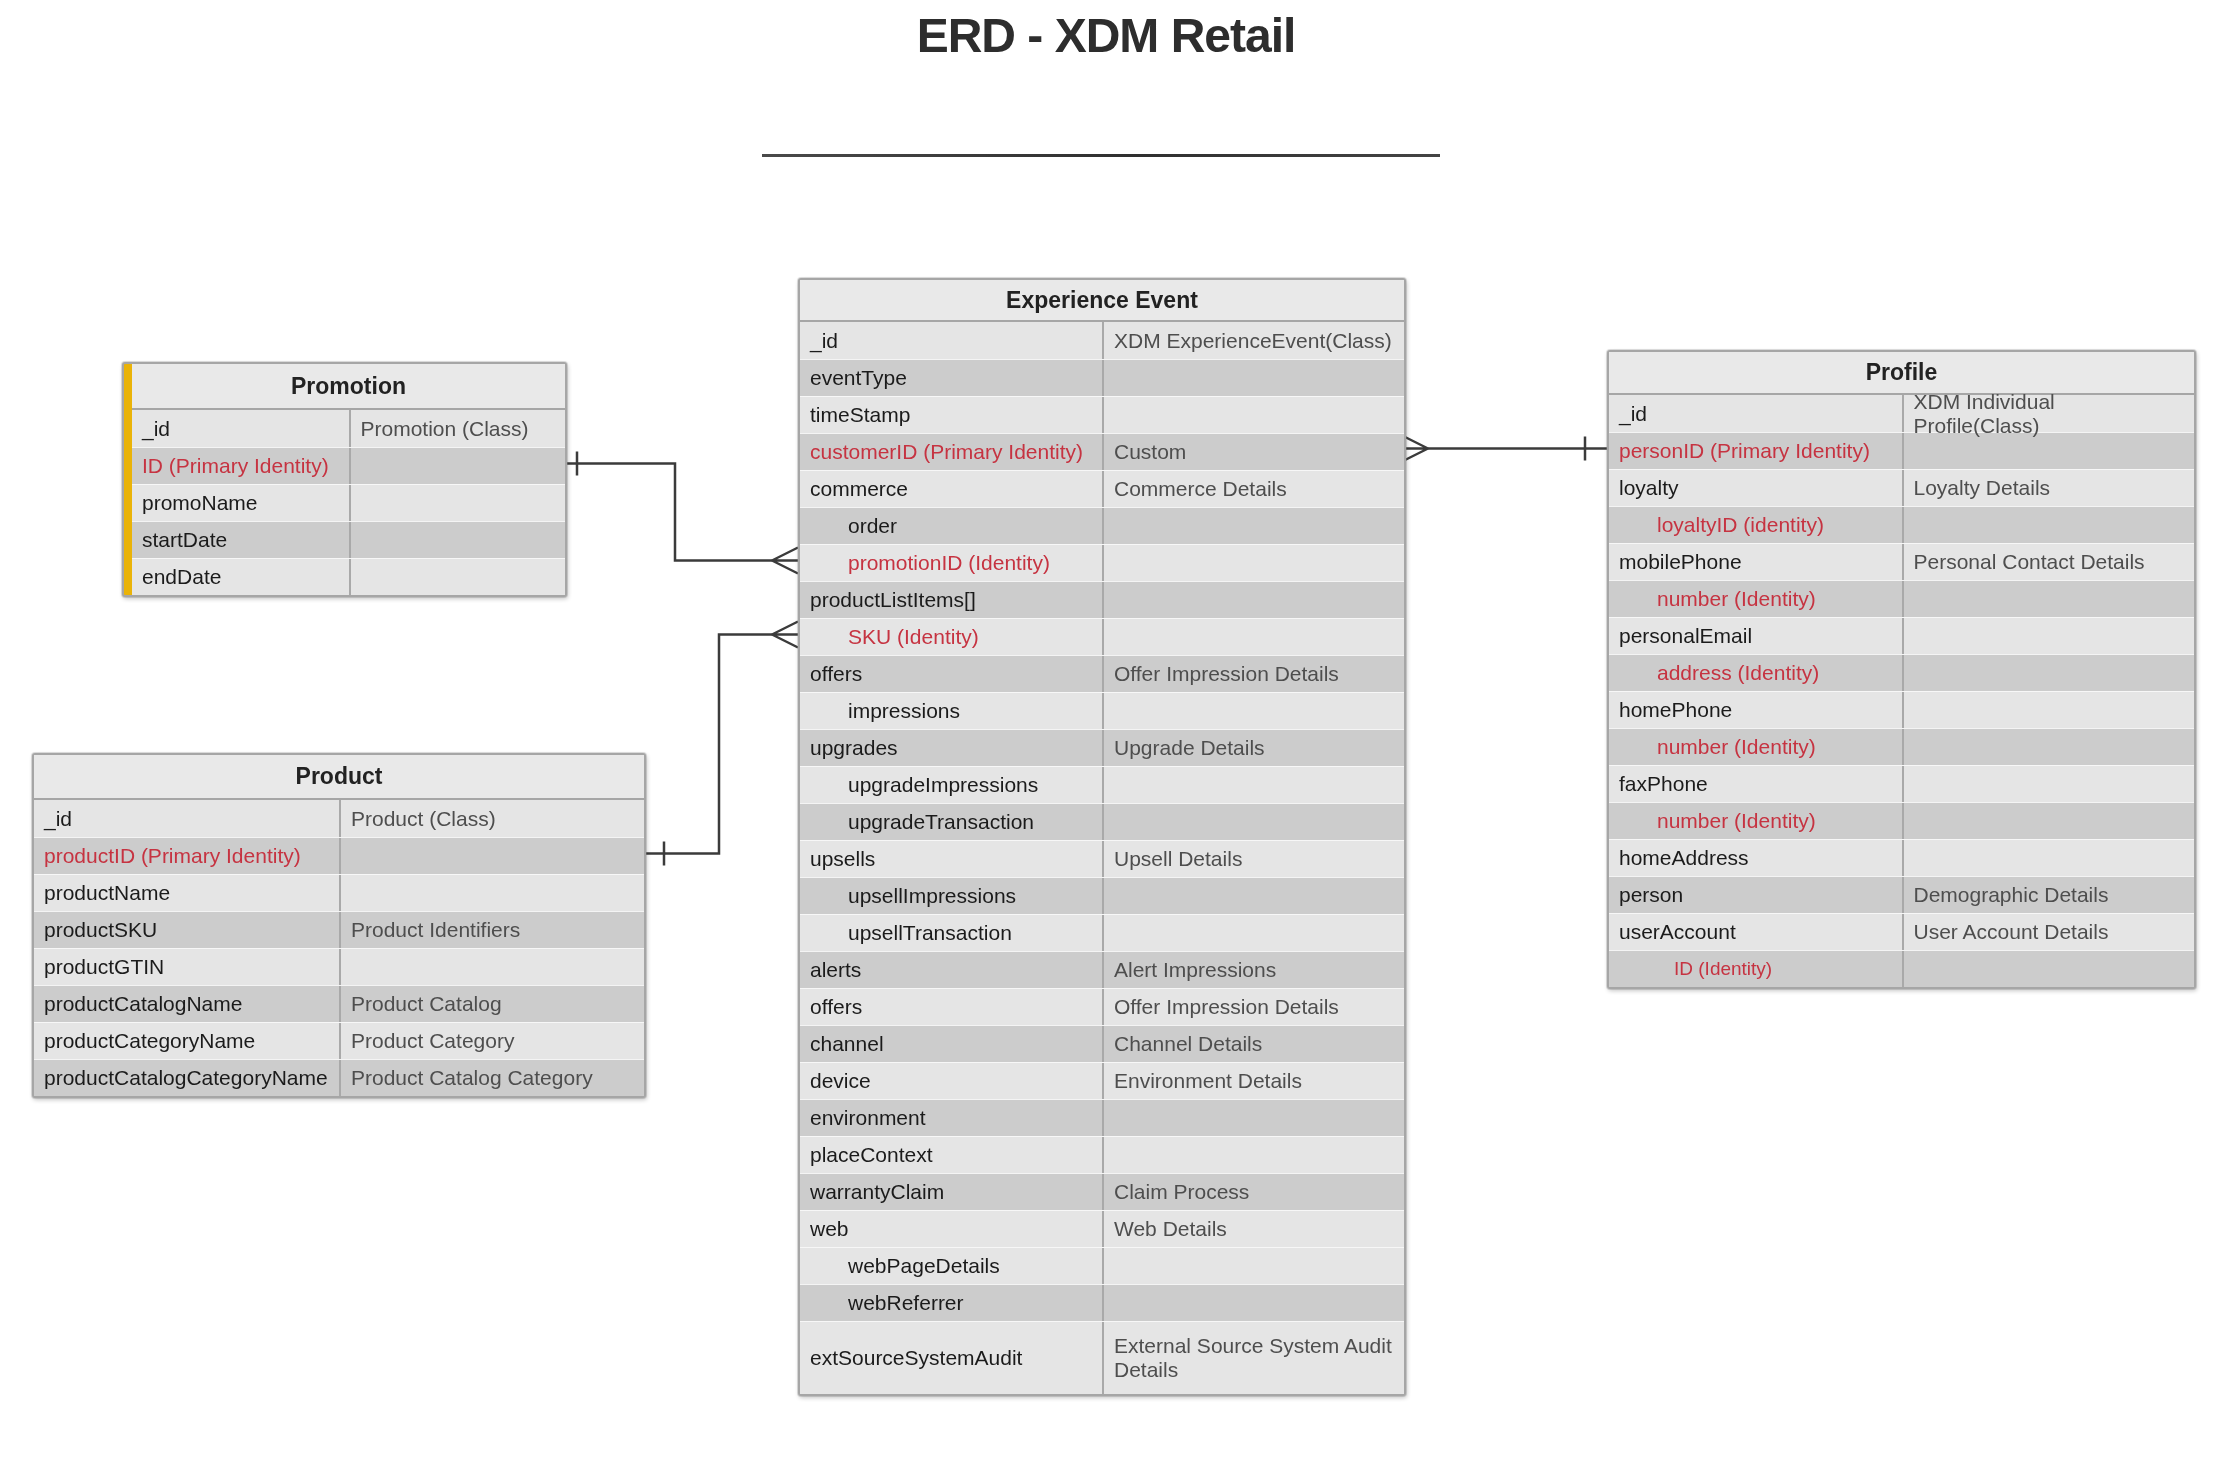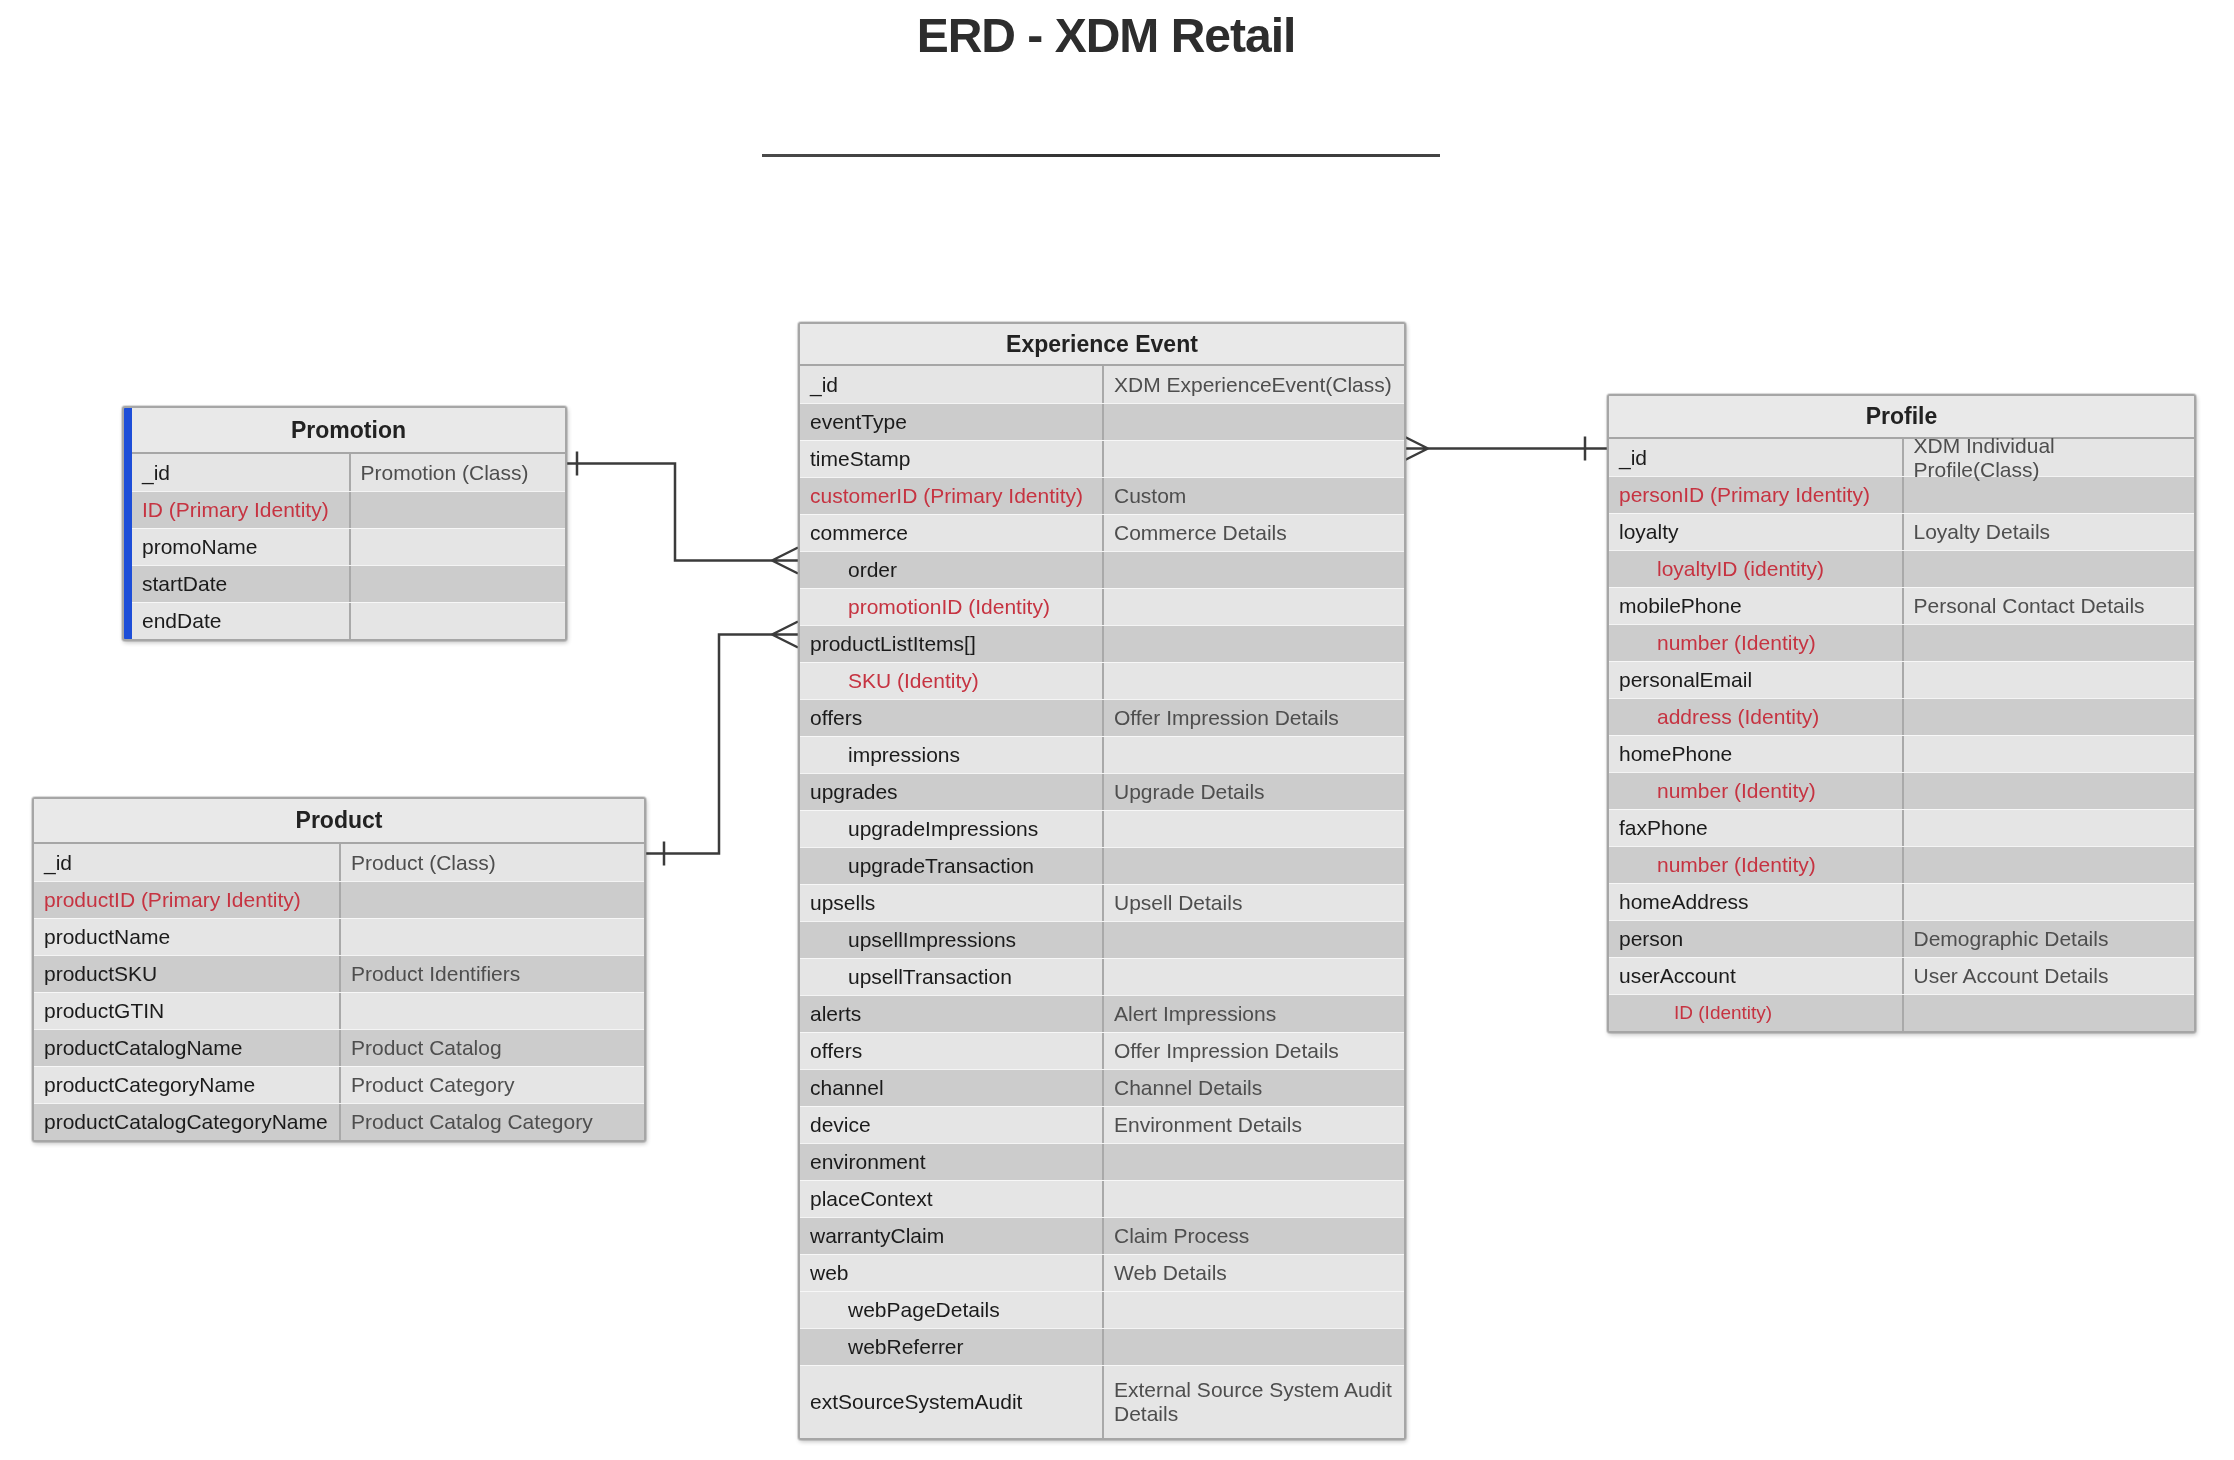--- a/index.html
+++ b/index.html
@@ -30,26 +30,25 @@
   .title-underline {
     position: absolute;
     left: 762px;
     top: 154px;
     width: 678px;
     height: 3px;
     background: linear-gradient(90deg, #4a4a4a 0%, #2f2f2f 55%, #444 100%);
   }
   .tbl {
     position: absolute;
-    background: #1d4ed8;
+    background: #eab308;
     border: 2px solid #a6a6a6;
     border-radius: 3px;
     box-shadow: 1px 2px 4px rgba(0,0,0,0.22), 0 0 0 1px rgba(170,170,170,0.35);
     box-sizing: content-box;
-    margin-top: 44px;
   }
   .tbl-header {
     display: flex;
     align-items: center;
     justify-content: center;
     font-weight: 700;
     font-size: 23px;
     color: #222222;
     background: #e9e9e9;
     border-bottom: 2px solid #a6a6a6;

